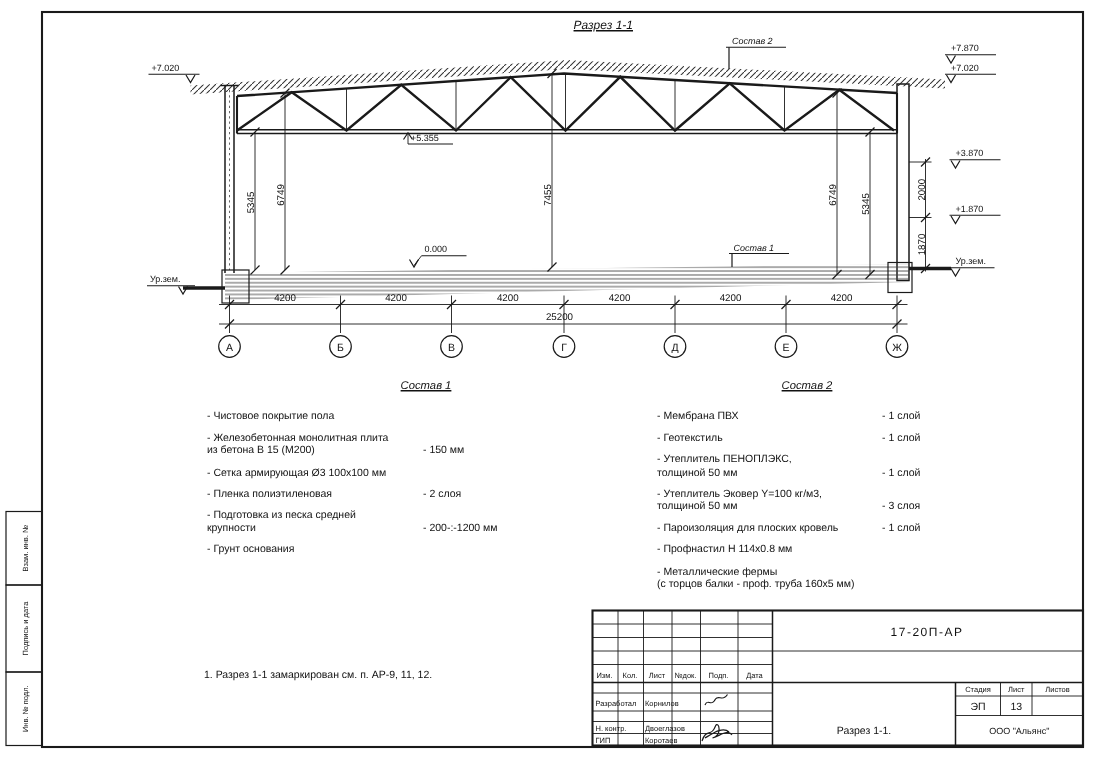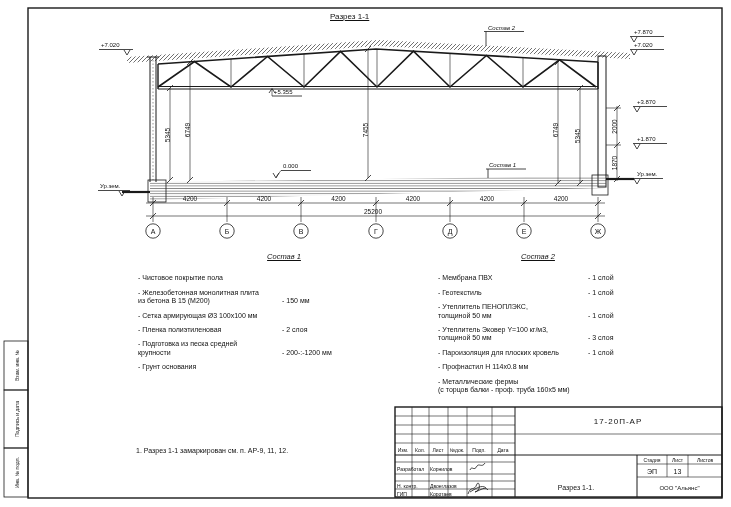--- a/index.html
+++ b/index.html
@@ -7,21 +7,21 @@
        font-family:"Liberation Sans",sans-serif;color:#111;overflow:hidden;}
   .abs{position:absolute;}
   svg line,svg polyline,svg path,svg rect,svg circle{stroke:#1a1a1a;fill:none;}
   .w06{stroke-width:.6}.w08{stroke-width:.8}.w1{stroke-width:1}.w14{stroke-width:1.4}.w16{stroke-width:1.6}.w2{stroke-width:2.2}
   .dash{stroke-dasharray:1.5,2;stroke:#555;stroke-width:.6}
   text{font-family:"Liberation Sans",sans-serif;fill:#111;stroke:none;}
   .s5{font-size:5px}.s6{font-size:6px}.s65{font-size:6.5px}
   .s7{font-size:7px}.s8{font-size:8px}
   .it{font-style:italic}
   .mid{text-anchor:middle}
-  .page-title{font-size:8px;text-decoration:underline;text-align:left;}
+  .page-title{font-size:8px;font-style:italic;text-decoration:underline;text-align:right;}
   .list{font-size:7px;line-height:8.4px;}
   .list-hdr{font-size:7.5px;font-style:italic;text-decoration:underline;text-align:center;margin-bottom:13px;}
   .row{display:flex;align-items:flex-end;margin-bottom:6px;}
   .nm{white-space:pre-line;}
   .l1 .nm{width:144px}.l2 .nm{width:150px}
   .note{font-size:7px;}
 </style>
 </head>
 <body>
 

